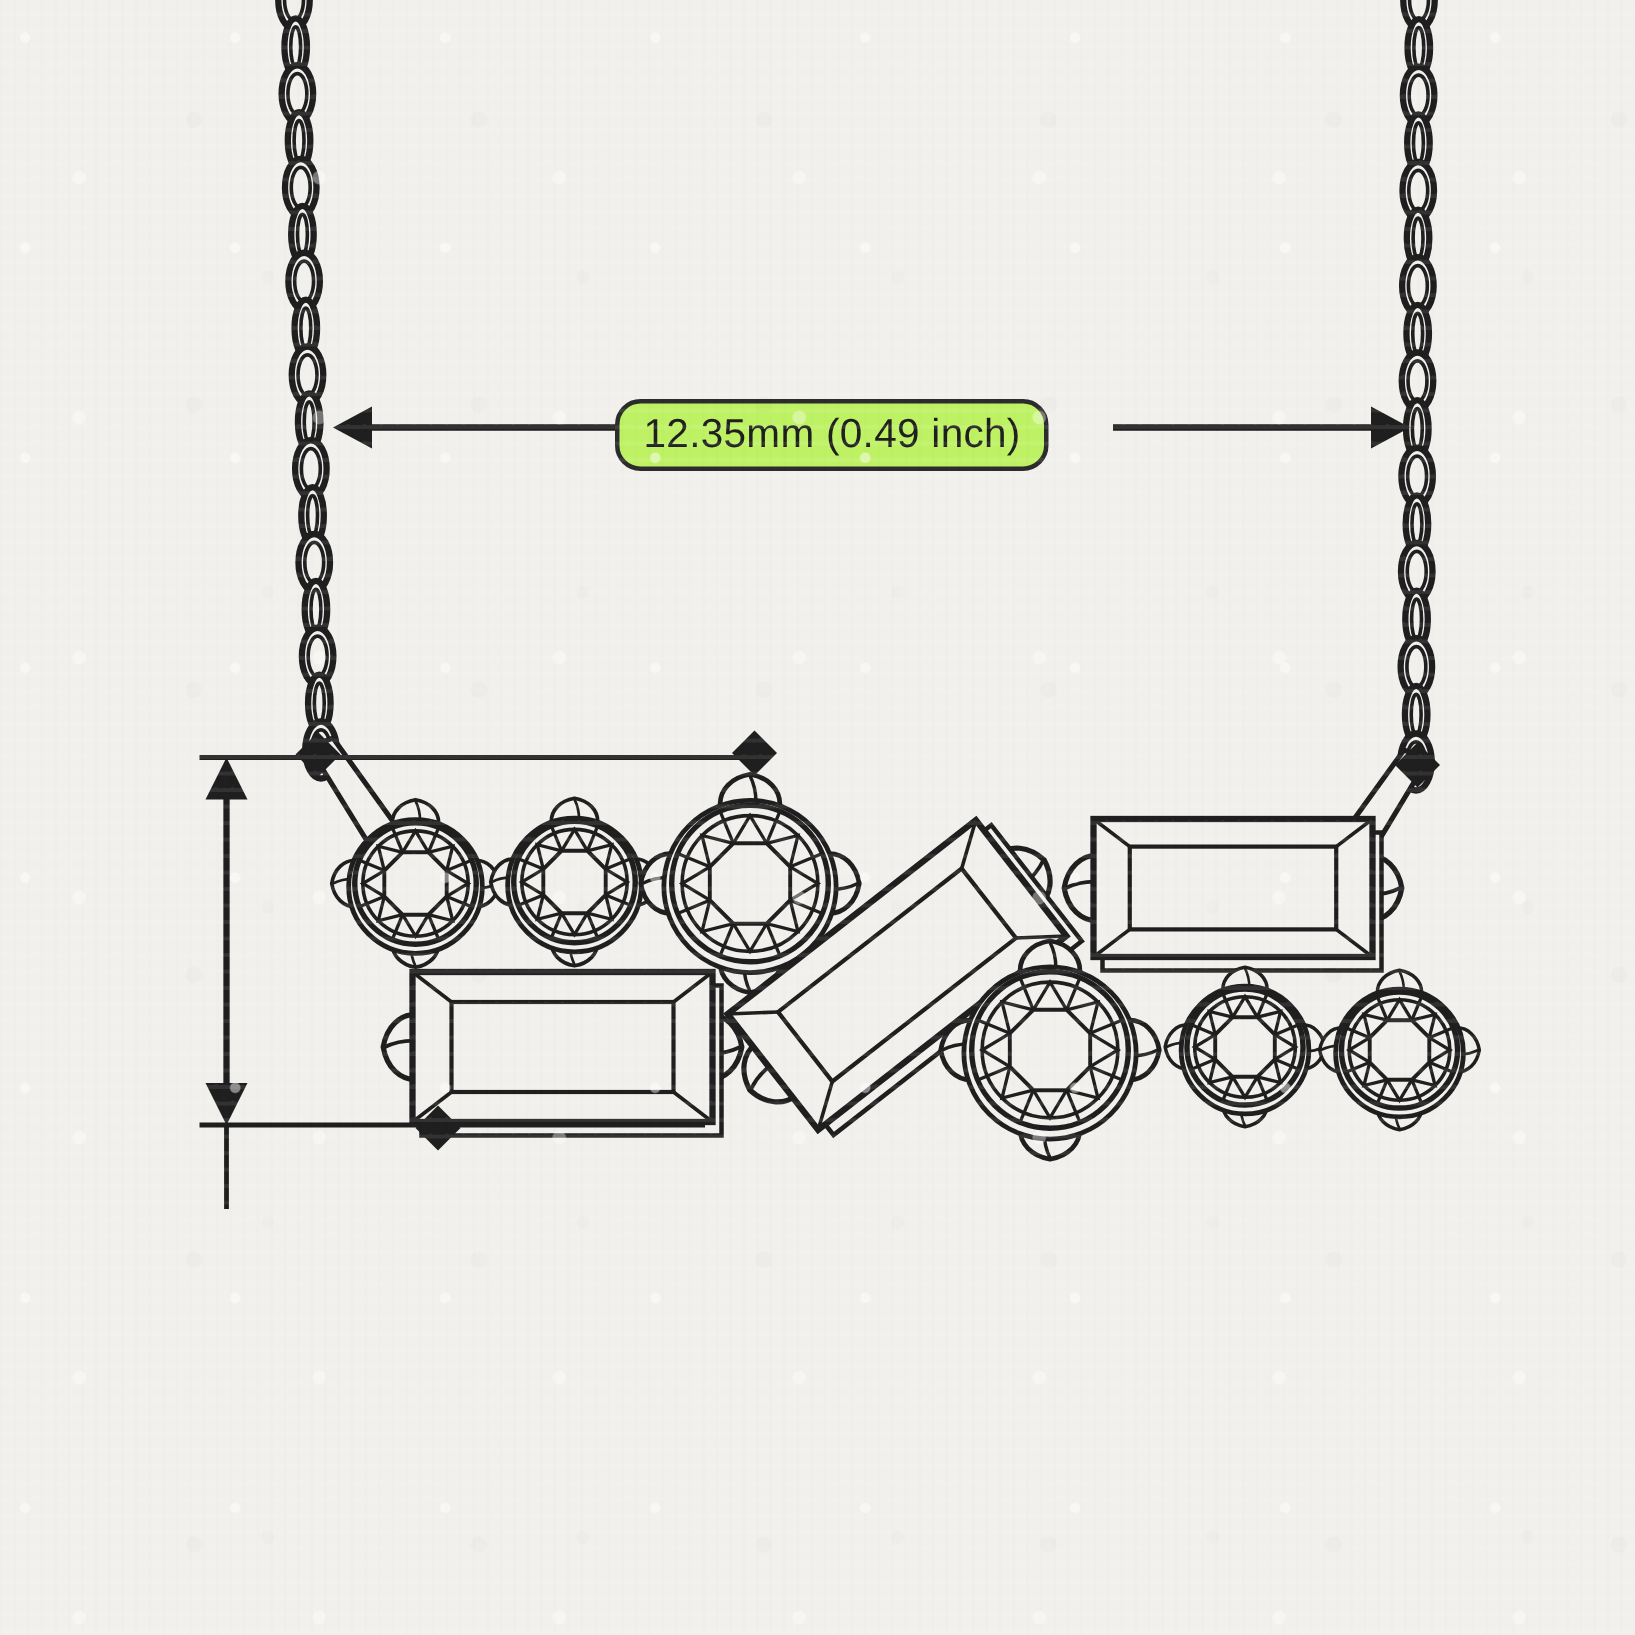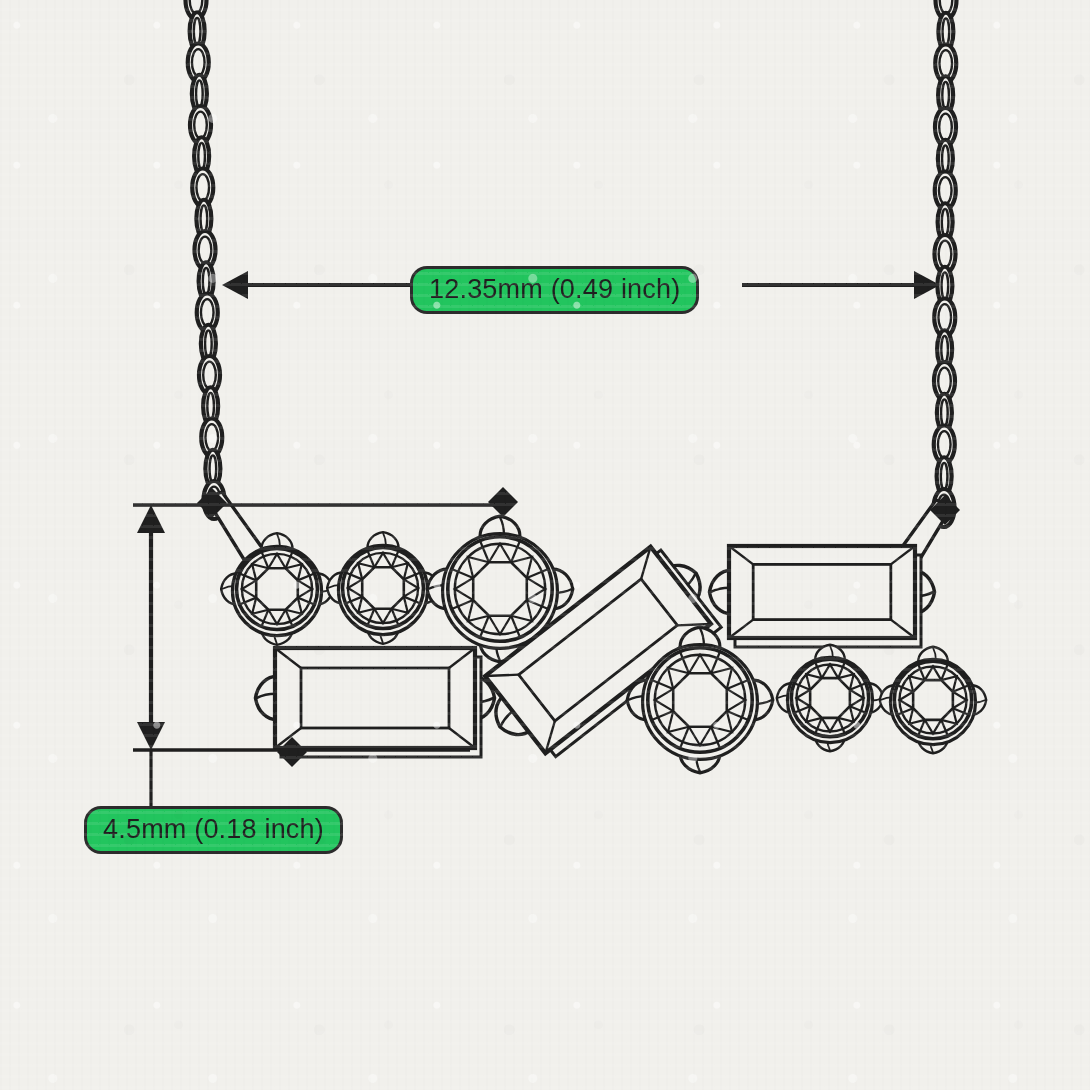--- a/index.html
+++ b/index.html
@@ -17,21 +17,21 @@
       radial-gradient(circle at 68% 42%, rgba(0,0,0,.018) 0 5px, rgba(0,0,0,0) 6px),
       radial-gradient(circle at 33% 74%, rgba(255,255,255,.45) 0 4px, rgba(0,0,0,0) 5px),
       radial-gradient(circle at 85% 88%, rgba(0,0,0,.015) 0 4px, rgba(0,0,0,0) 5px),
       linear-gradient(92deg, rgba(0,0,0,.012) 0 2px, rgba(0,0,0,0) 2px 7px),
       linear-gradient(3deg, rgba(255,255,255,.10) 0 3px, rgba(0,0,0,0) 3px 9px);
     background-size:140px 140px,190px 190px,160px 160px,210px 210px,9px 9px,11px 11px;
     opacity:.85;
   }
   .dim-label{
     position:absolute;
-    background:#22c55e;
+    background:#bef264;
     border:3.5px solid #2c2c2c;
     border-radius:17px;
     color:#1f1f1f;
     font-size:27px;
     letter-spacing:.2px;
     padding:5px 16px 7px 16px;
     white-space:nowrap;
     line-height:1.12;
   }
   #label-width{left:410px;top:266px;}
@@ -427,16 +427,15 @@
     <g id="markers-layer">
         <polygon points="212,488 227,503 212,518 197,503" fill="#1f1f1f"></polygon>
         <polygon points="503,487 518,502 503,517 488,502" fill="#1f1f1f"></polygon>
         <polygon points="292,737 307,752 292,767 277,752" fill="#1f1f1f"></polygon>
         <polygon points="945,495 960,510 945,525 930,510" fill="#1f1f1f"></polygon>
       </g>
   </svg>
 
   <div class="dim-label" id="label-width">12.35mm (0.49 inch)</div>
 
-  <div class="dim-label" id="label-height">4.5mm (0.18 inch)</div>
 
   <div class="paper-grain"></div>
 </div>
 
 </body></html>

